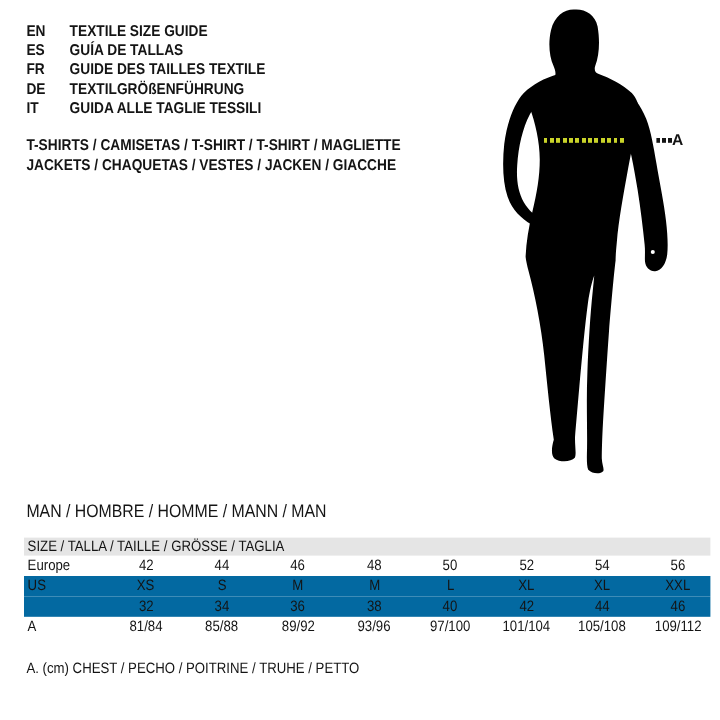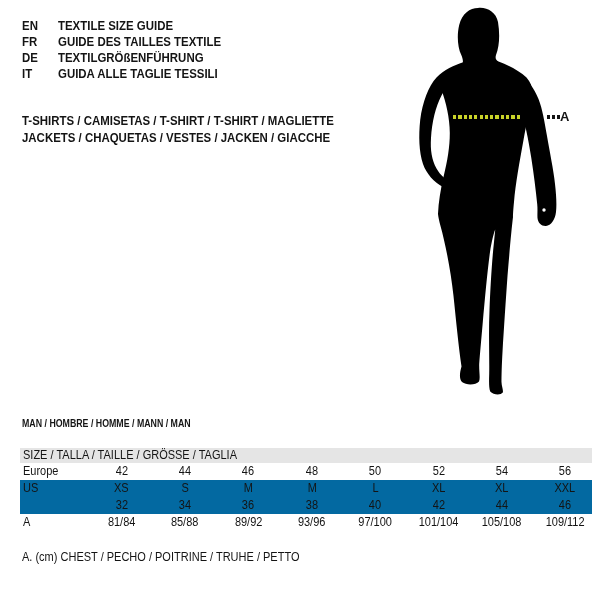--- a/index.html
+++ b/index.html
@@ -21,39 +21,43 @@
 
   
   .fig{position:absolute;left:412px;top:4px;width:150px;height:396px;}
   .dash-y{position:absolute;left:453px;top:115px;width:67px;height:3.5px;
           background:repeating-linear-gradient(90deg,#c9d329 0 3.2px,transparent 3.2px 5.3px);}
   .dash-b{position:absolute;left:547px;top:115px;width:14px;height:3.5px;
           background:repeating-linear-gradient(90deg,#141414 0 3px,transparent 3px 5px);}
   .alabel{position:absolute;left:560px;top:109px;font-size:13px;font-weight:700;line-height:16px;}
 
   
-  .man-title{position:absolute;left:22px;top:418px;font-size:10px;font-weight:700;text-align:right;}
+  .man-title{position:absolute;left:22px;top:418px;font-size:15px;font-weight:400;text-align:right;}
   .stable{position:absolute;left:20px;top:448px;width:572px;font-size:12.5px;}
   .thead{height:15px;line-height:15px;background:#e5e5e5;padding-left:3px;}
   .trow{display:flex;height:17px;line-height:17px;gap:10px;}
   .trow.zebra{background:#0369a1;}
   .tl{width:62px;padding-left:3px;}
   .tc{flex:1;text-align:center;}
 
   .foot{position:absolute;left:22px;top:550px;font-size:12.5px;font-weight:400;}
 </style>
 </head>
 <body>
 
 <div class="canvas">
 
   <div class="lang">
     <div class="lang-row">
       <span class="lang-code"><span class="cond">EN</span></span>
       <span class="cond">TEXTILE SIZE GUIDE</span>
+    </div>
+    <div class="lang-row">
+      <span class="lang-code"><span class="cond">ES</span></span>
+      <span class="cond">GUÍA DE TALLAS</span>
     </div>
     <div class="lang-row">
       <span class="lang-code"><span class="cond">FR</span></span>
       <span class="cond">GUIDE DES TAILLES TEXTILE</span>
     </div>
     <div class="lang-row">
       <span class="lang-code"><span class="cond">DE</span></span>
       <span class="cond">TEXTILGRÖßENFÜHRUNG</span>
     </div>
     <div class="lang-row">

